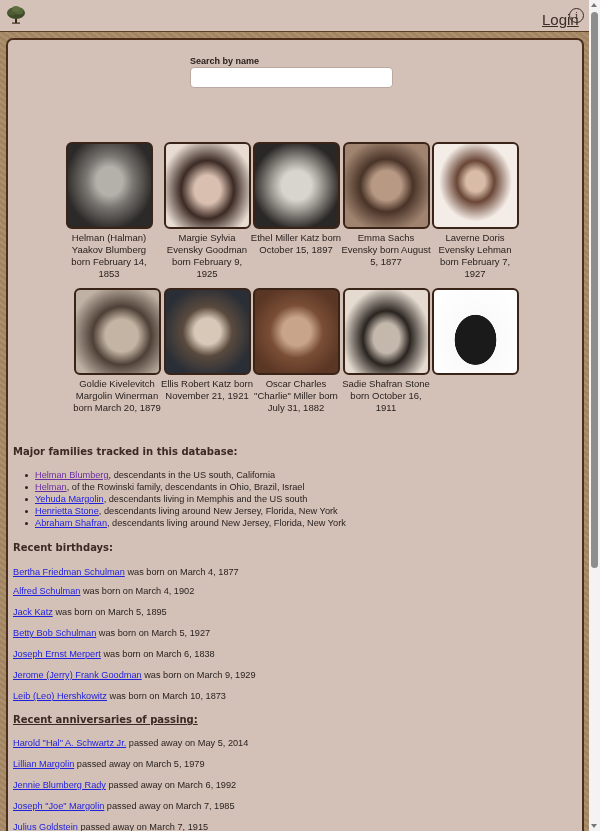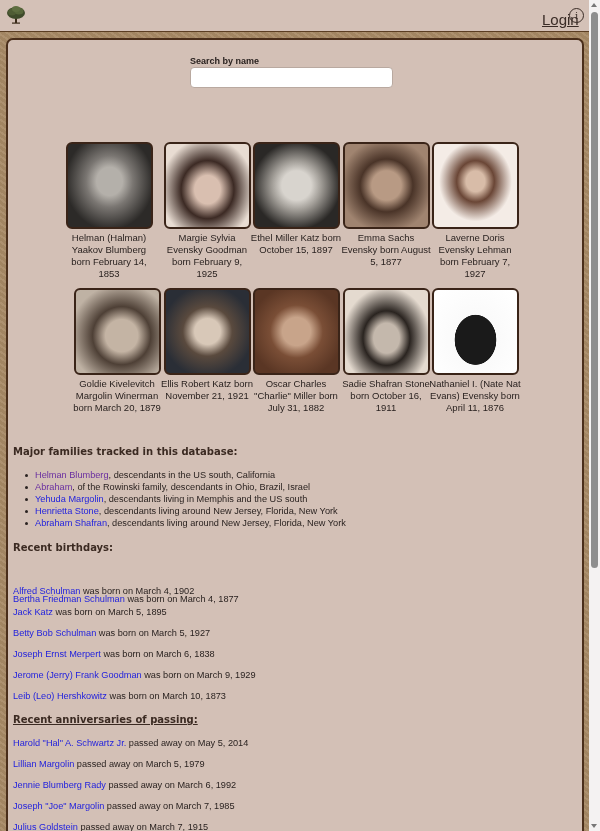--- a/index.html
+++ b/index.html
@@ -69,21 +69,21 @@
     .families {
       position: absolute; left: 35px; top: 469px; list-style: none;
     }
     .families li {
       position: relative; line-height: 12px; font-size: 9.2px; white-space: nowrap;
     }
     .families li::before {
       content: ""; position: absolute; left: -10px; top: 5px;
       width: 3px; height: 3px; background: #2a2220; border-radius: 50%;
     }
-    a { color: #2222dd; cursor: pointer; }
+    a { color: #2222dd; text-decoration: underline; cursor: pointer; }
     a.visited { color: #6a2fa0; }
     .event {
       position: absolute; left: 13px; font-size: 9.2px; white-space: nowrap;
     }
     .scrollbar {
       position: absolute; left: 589px; top: 0; width: 11px; height: 831px;
       background: #f4f2f2;
     }
     .scroll-up, .scroll-down {
       position: absolute; left: 2px; width: 0; height: 0;
@@ -153,35 +153,34 @@
   <div class="person" style="left:248px; top:288px;">
     <div class="photo" style="background: radial-gradient(ellipse at 50% 50%, #c8a48a 0 24%, #7a4e36 45%, #5a3624 80%);"></div>
     <div class="caption">Oscar Charles "Charlie" Miller born July 31, 1882</div>
   </div>
   <div class="person" style="left:338px; top:288px;">
     <div class="photo" style="background: radial-gradient(ellipse at 50% 58%, #c4b8ac 0 22%, #2a2420 40%, #e4dacf 75%);"></div>
     <div class="caption">Sadie Shafran Stone born October 16, 1911</div>
   </div>
   <div class="person" style="left:427px; top:288px;">
     <div class="photo" style="background: radial-gradient(ellipse at 50% 60%, #1a1a1a 0 35%, #fafafa 36%, #ffffff 90%);"></div>
-    <div class="caption">Nathaniel I. (Nate Nat Evans) Evensky born April 11, 1876</div>
   </div>
 </div>
 
 <div class="section-title" style="top:446px;">Major families tracked in this database:</div>
 <ul class="families">
   <li><a class="visited">Helman Blumberg</a><span>, descendants in the US south, California</span></li>
-  <li><a class="visited">Abraham</a><span>, of the Rowinski family, descendants in Ohio, Brazil, Israel</span></li>
+  <li><a class="visited">Helman</a><span>, of the Rowinski family, descendants in Ohio, Brazil, Israel</span></li>
   <li><a>Yehuda Margolin</a><span>, descendants living in Memphis and the US south</span></li>
   <li><a>Henrietta Stone</a><span>, descendants living around New Jersey, Florida, New York</span></li>
   <li><a>Abraham Shafran</a><span>, descendants living around New Jersey, Florida, New York</span></li>
 </ul>
 
 <div class="section-title" style="top:542px;">Recent birthdays:</div>
-<div class="event" style="top:594px;"><a>Bertha Friedman Schulman</a><span> was born on March 4, 1877</span></div>
+<div class="event" style="top:567px;"><a>Bertha Friedman Schulman</a><span> was born on March 4, 1877</span></div>
 <div class="event" style="top:586px;"><a>Alfred Schulman</a><span> was born on March 4, 1902</span></div>
 <div class="event" style="top:607px;"><a>Jack Katz</a><span> was born on March 5, 1895</span></div>
 <div class="event" style="top:628px;"><a>Betty Bob Schulman</a><span> was born on March 5, 1927</span></div>
 <div class="event" style="top:649px;"><a>Joseph Ernst Merpert</a><span> was born on March 6, 1838</span></div>
 <div class="event" style="top:670px;"><a>Jerome (Jerry) Frank Goodman</a><span> was born on March 9, 1929</span></div>
 <div class="event" style="top:691px;"><a>Leib (Leo) Hershkowitz</a><span> was born on March 10, 1873</span></div>
 
 <div class="section-title" style="top:714px;text-decoration:underline;">Recent anniversaries of passing:</div>
 <div class="event" style="top:738px;"><a>Harold "Hal" A. Schwartz Jr.</a><span> passed away on May 5, 2014</span></div>
 <div class="event" style="top:759px;"><a>Lillian Margolin</a><span> passed away on March 5, 1979</span></div>

